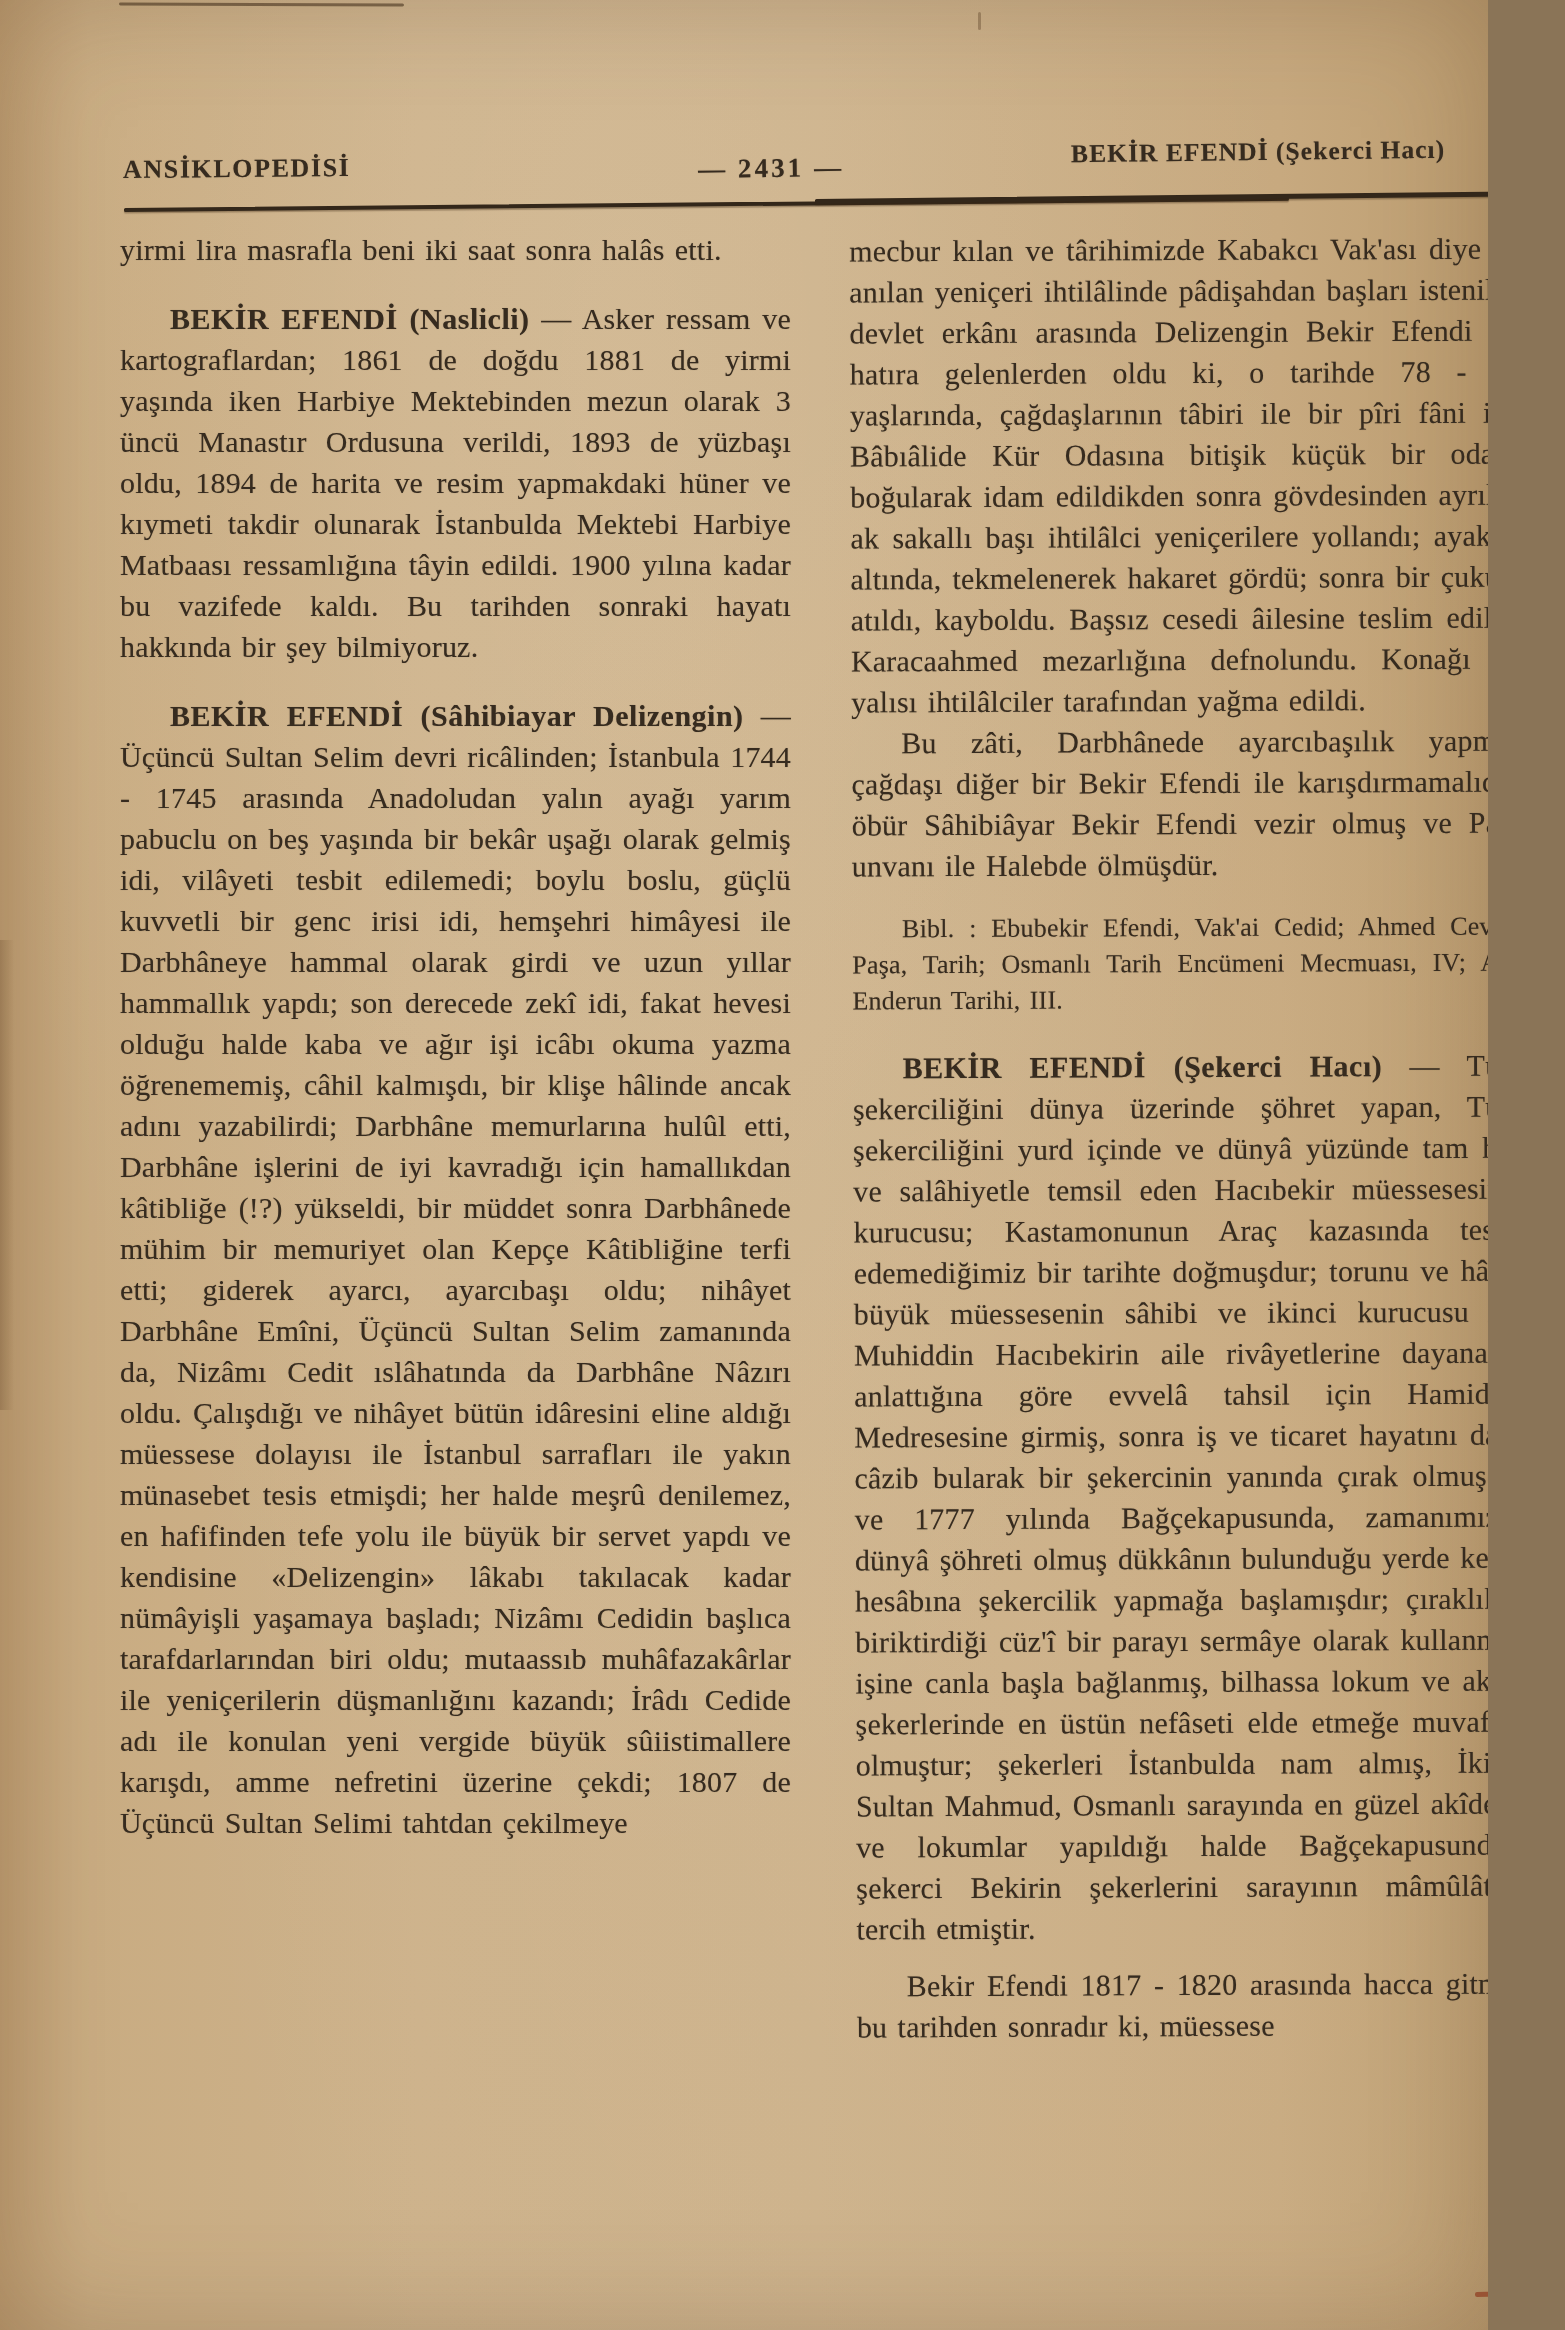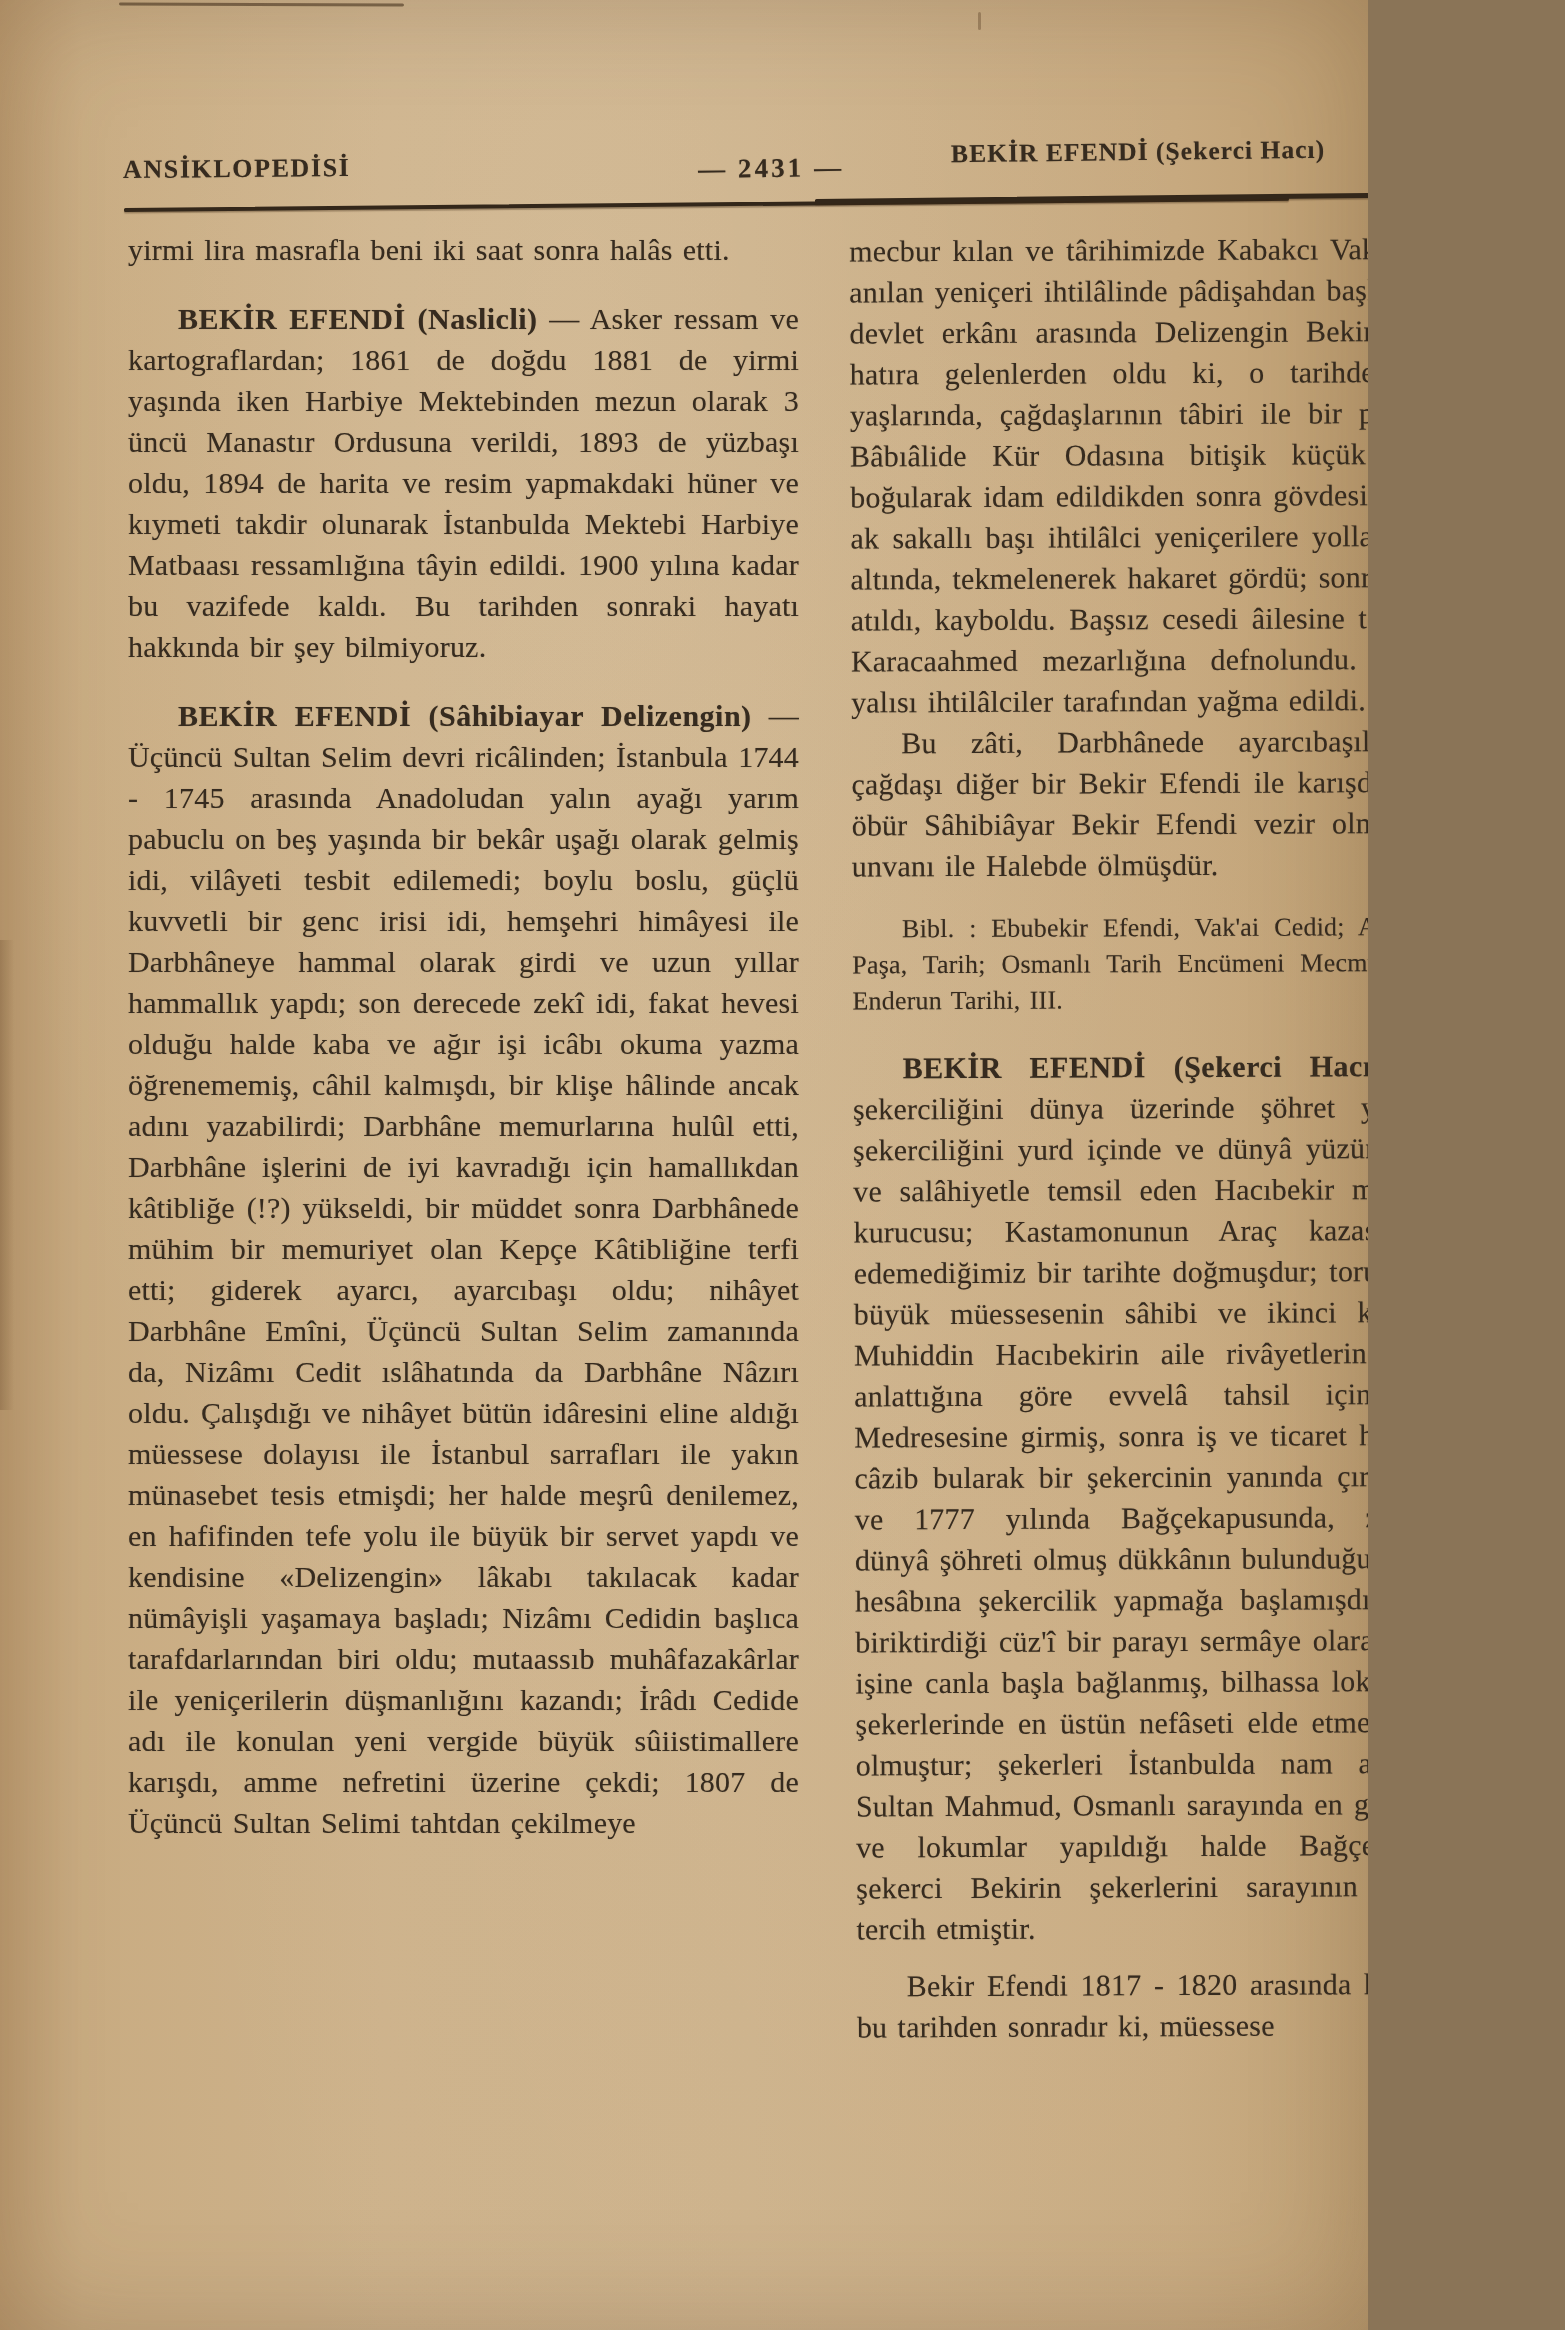--- a/index.html
+++ b/index.html
@@ -1,18 +1,18 @@
 <!DOCTYPE html>
 <html lang="tr" style="font-size:8.4px"><head>
 <meta charset="utf-8">
 <style>
   html,body{margin:0;padding:0;background:#8a7457;}
   .page{
     position:relative;
-    width:1368px;height:2330px;
+    width:1488px;height:2330px;
     font-family:"Liberation Serif","DejaVu Serif",serif;
     color:#362b1f;
     background:
       radial-gradient(ellipse at 42% 16%, rgba(255,246,226,0.12), transparent 55%),
       radial-gradient(ellipse at 70% 70%, rgba(255,240,214,0.08), transparent 60%),
       linear-gradient(90deg,#c09f73 0%,#c9ac82 6%,#cdb28b 28%,#ccb18a 55%,#c7a97f 86%,#bd9e71 100%);
     background-color:#c9ad84;
     box-shadow:inset 0 0 115px rgba(92,66,40,0.28);
     overflow:hidden;
   }
@@ -23,21 +23,21 @@
   .h-left{ left:123px; top:154px; font-size:26px; font-weight:bold; letter-spacing:1.6px; transform:rotate(-0.5deg);}
   .h-center{ left:698px; top:153px; font-size:27px; font-weight:bold; letter-spacing:3.1px; transform:rotate(-0.8deg);}
   .h-right{ right:43px; top:137px; font-size:25.6px; font-weight:bold; letter-spacing:1px; transform:rotate(-0.7deg);}
 
   .rule{ position:absolute; background:#33271a; border-radius:1.6px; }
   .rule-a{ left:124px; top:208px; width:1165px; height:4.2px; transform:rotate(-0.55deg); transform-origin:left center; box-shadow:0 1.6px 1px rgba(60,40,20,0.35);}
   .rule-b{ left:815px; top:199px; width:706px; height:5.2px; transform:rotate(-0.62deg); transform-origin:left center; box-shadow:0 1.6px 1px rgba(60,40,20,0.35);}
 
   
   .col{ position:absolute; top:229px; text-align:justify; font-size:30px; line-height:41px; letter-spacing:0.2px; word-spacing:2.6px; hyphens:auto;}
-  .col-left{ left:128px; width:671px; }
+  .col-left{ left:120px; width:671px; }
   .col-right{ left:853px; width:673px; transform:rotate(-0.25deg);}
   p{ margin:0; }
   .para{ text-indent:50px; }
   .para.cont{ text-indent:0; }
   .entry{ margin-top:28px; }
   .entry .lead{ font-weight:bold; letter-spacing:0.5px; }
   .bibl{ margin-top:25px; margin-bottom:6.3px; font-size:26px; line-height:36px; text-indent:78px; }
   .bibl-multi{ text-indent:50px; }
   .para.last{ margin-top:15.7px; }
 

